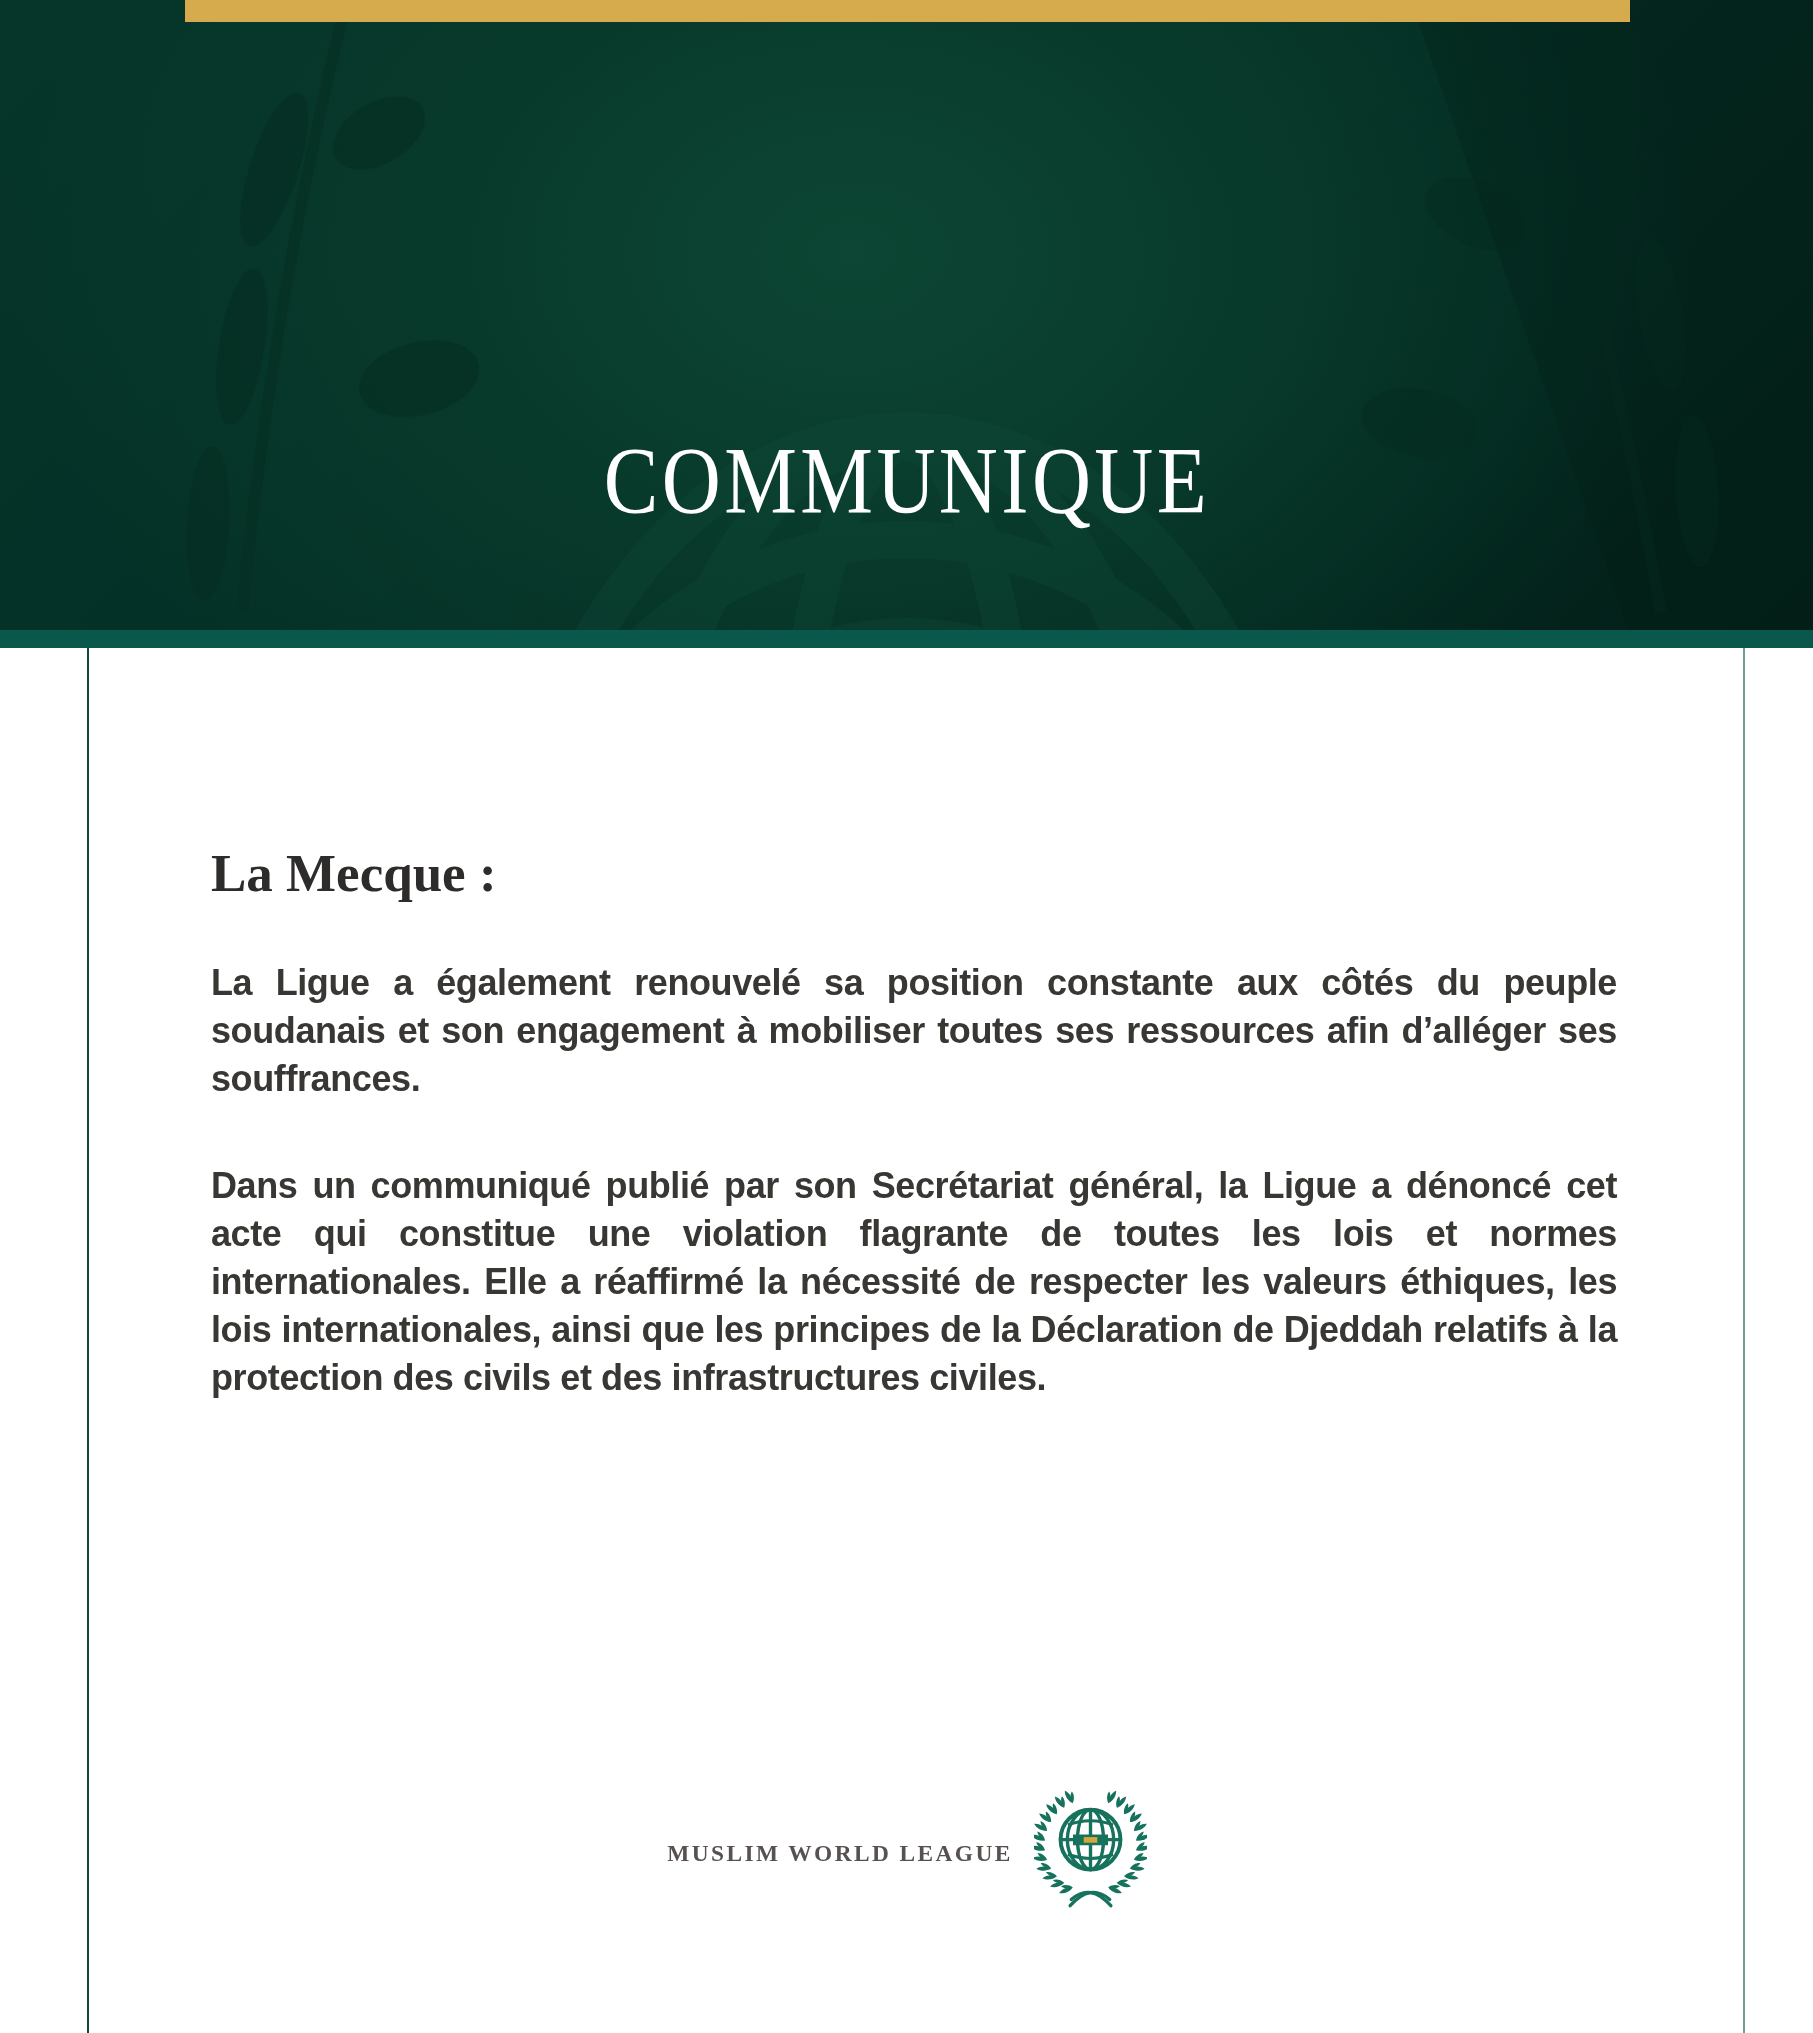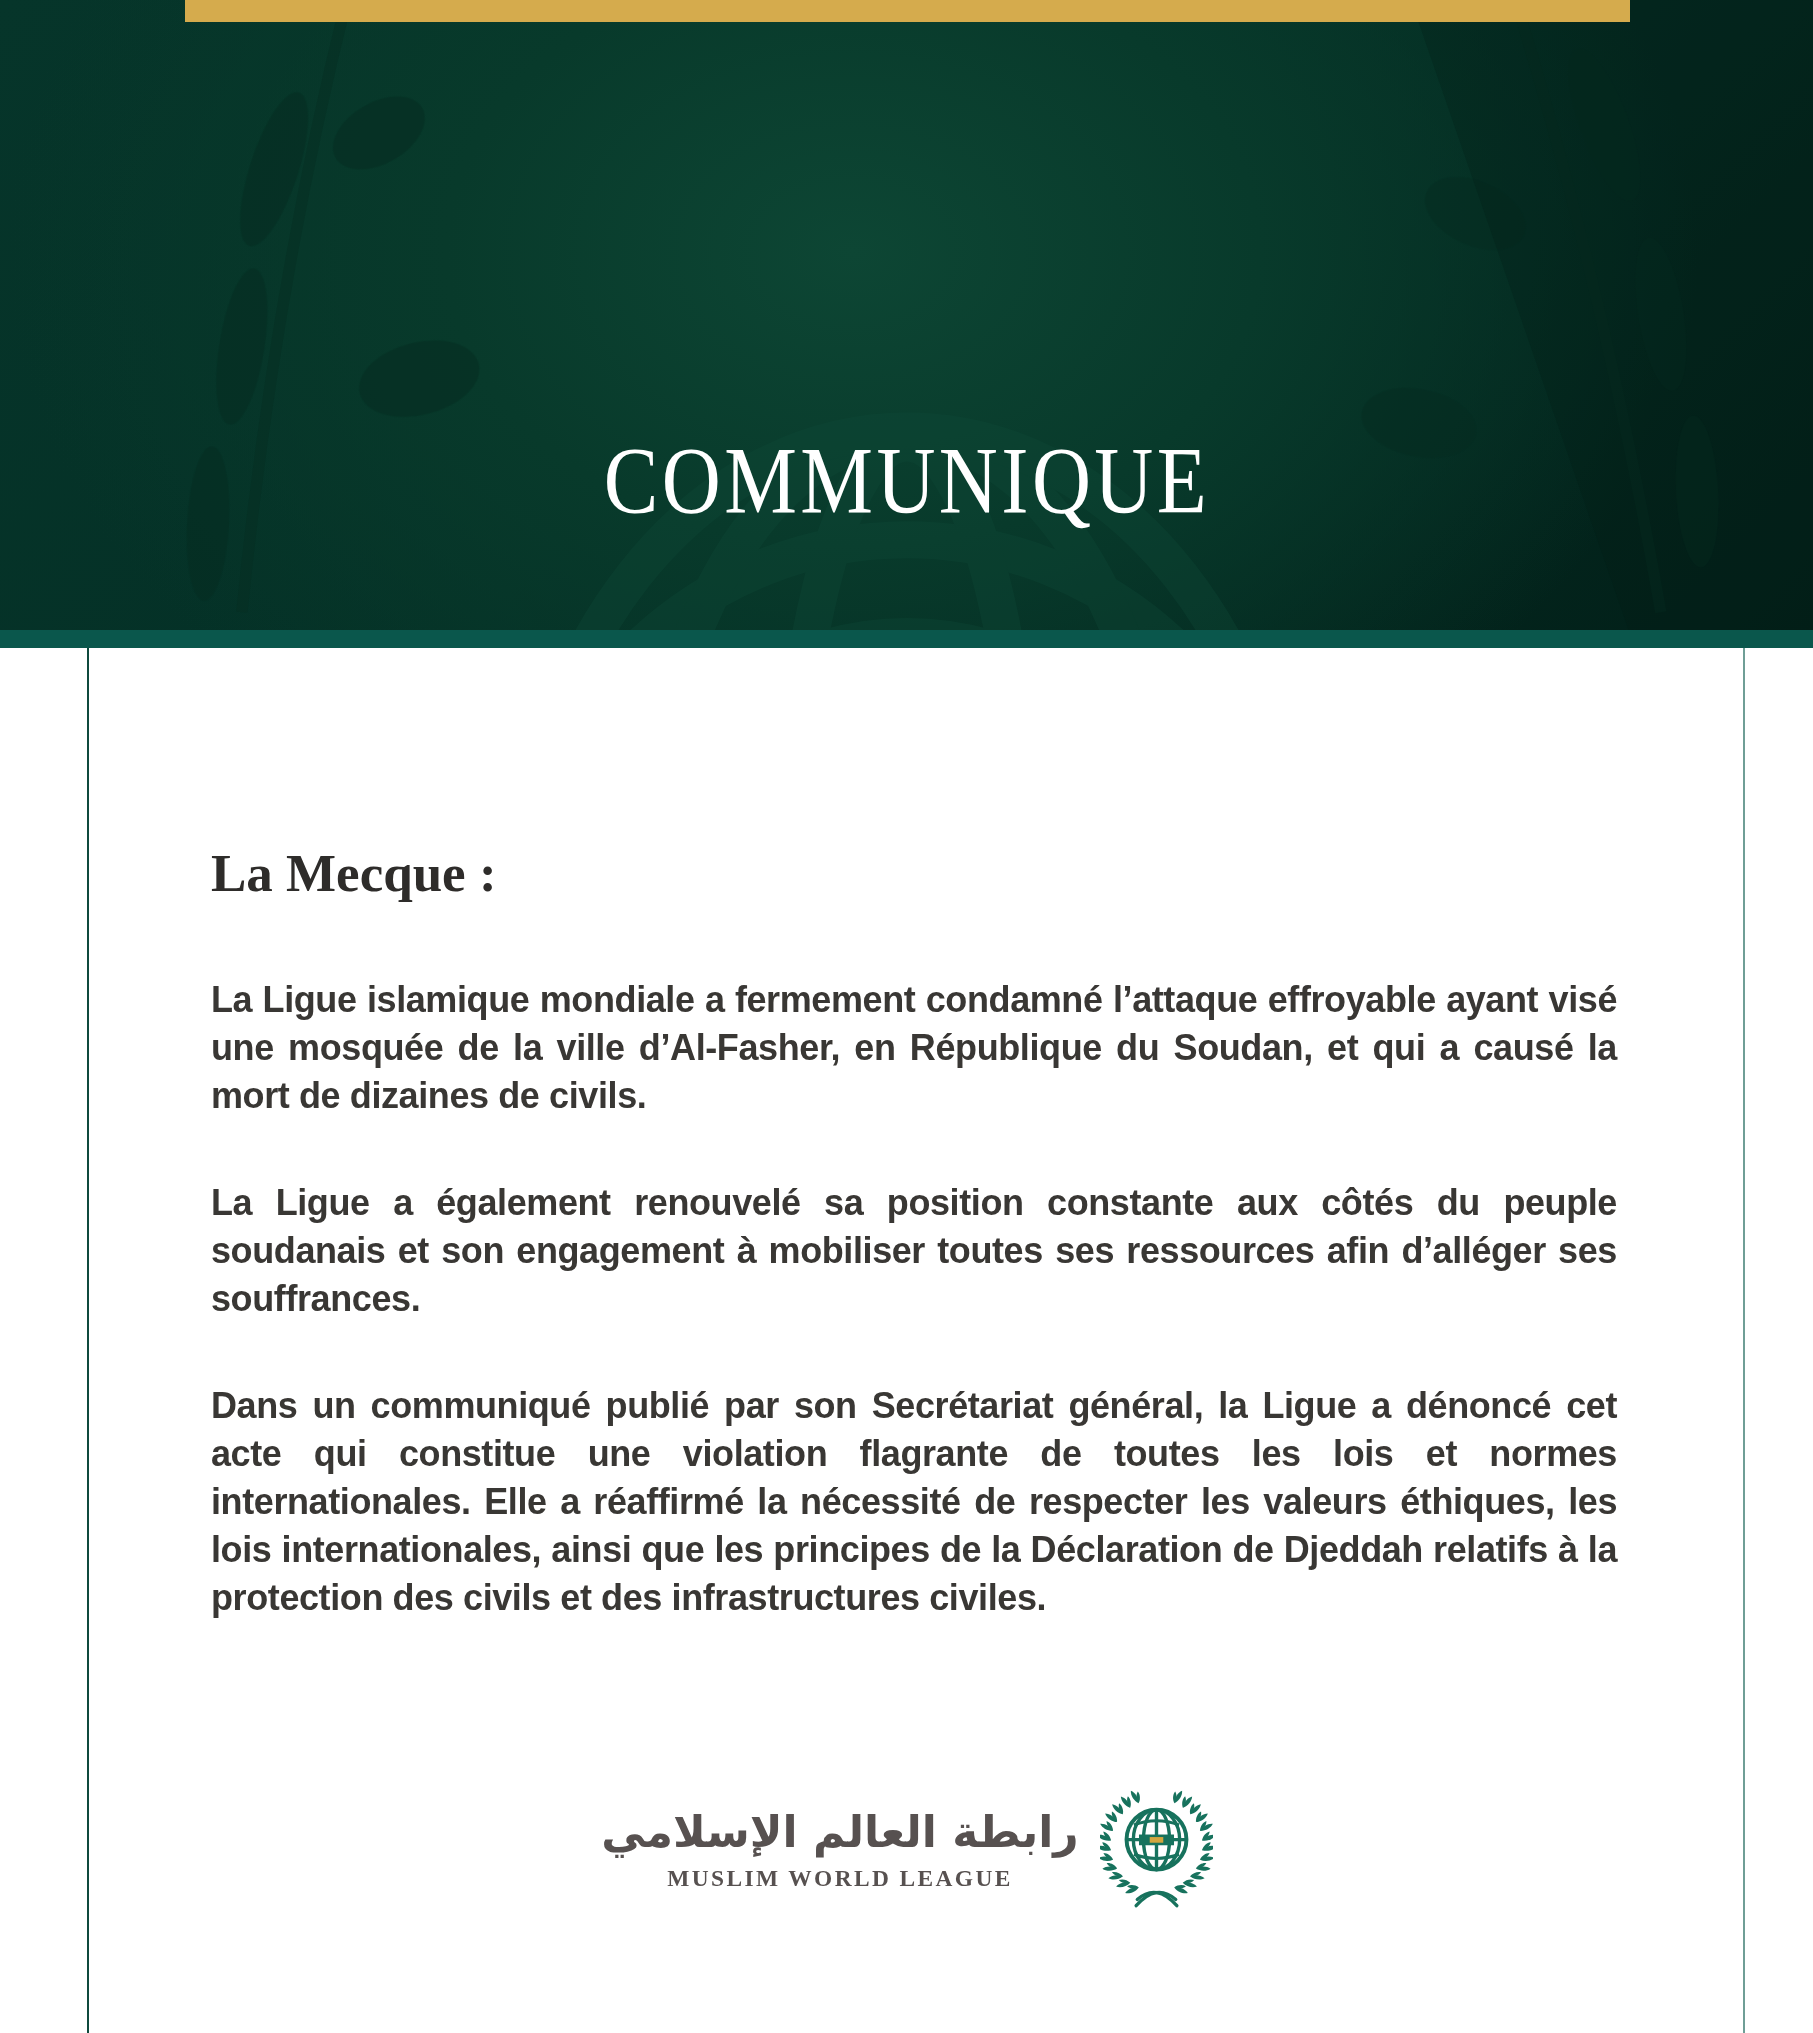--- a/index.html
+++ b/index.html
@@ -92,28 +92,26 @@
   </header>
 
   <div class="teal-band"></div>
 
   <main class="sheet">
     <div class="rule rule-left"></div>
     <div class="rule rule-right"></div>
 
     <section class="content">
       <h2 class="dateline">La Mecque :</h2>
-      <p class="first">La Ligue islamique mondiale a fermement condamné l’attaque effroyable ayant visé une mosquée de la ville d’Al-Fasher, en République du Soudan, et qui a causé la mort de dizaines de civils.</p>
       <p>La Ligue a également renouvelé sa position constante aux côtés du peuple soudanais et son engagement à mobiliser toutes ses ressources afin d’alléger ses souffrances.</p>
       <p>Dans un communiqué publié par son Secrétariat général, la Ligue a dénoncé cet acte qui constitue une violation flagrante de toutes les lois et normes internationales. Elle a réaffirmé la nécessité de respecter les valeurs éthiques, les lois internationales, ainsi que les principes de la Déclaration de Djeddah relatifs à la protection des civils et des infrastructures civiles.</p>
     </section>
 
     <footer class="logo-block">
       <div class="logo-text">
-        <div class="logo-arabic">رابطة العالم الإسلامي</div>
         <div class="logo-latin">MUSLIM WORLD LEAGUE</div>
       </div>
       <svg class="emblem" viewBox="0 0 200 215" aria-hidden="true">
         <g id="globe" fill="none" stroke="#17725d" stroke-width="6">
           <circle cx="100" cy="90" r="53" stroke-width="7"></circle>
           <ellipse cx="100" cy="90" rx="23" ry="53"></ellipse>
           <ellipse cx="100" cy="90" rx="41" ry="53"></ellipse>
           <line x1="100" y1="37" x2="100" y2="143"></line>
           <path d="M60 64 Q100 49 140 64" stroke-width="5.5"></path>
           <line x1="48" y1="90" x2="152" y2="90" stroke-width="5.5"></line>

